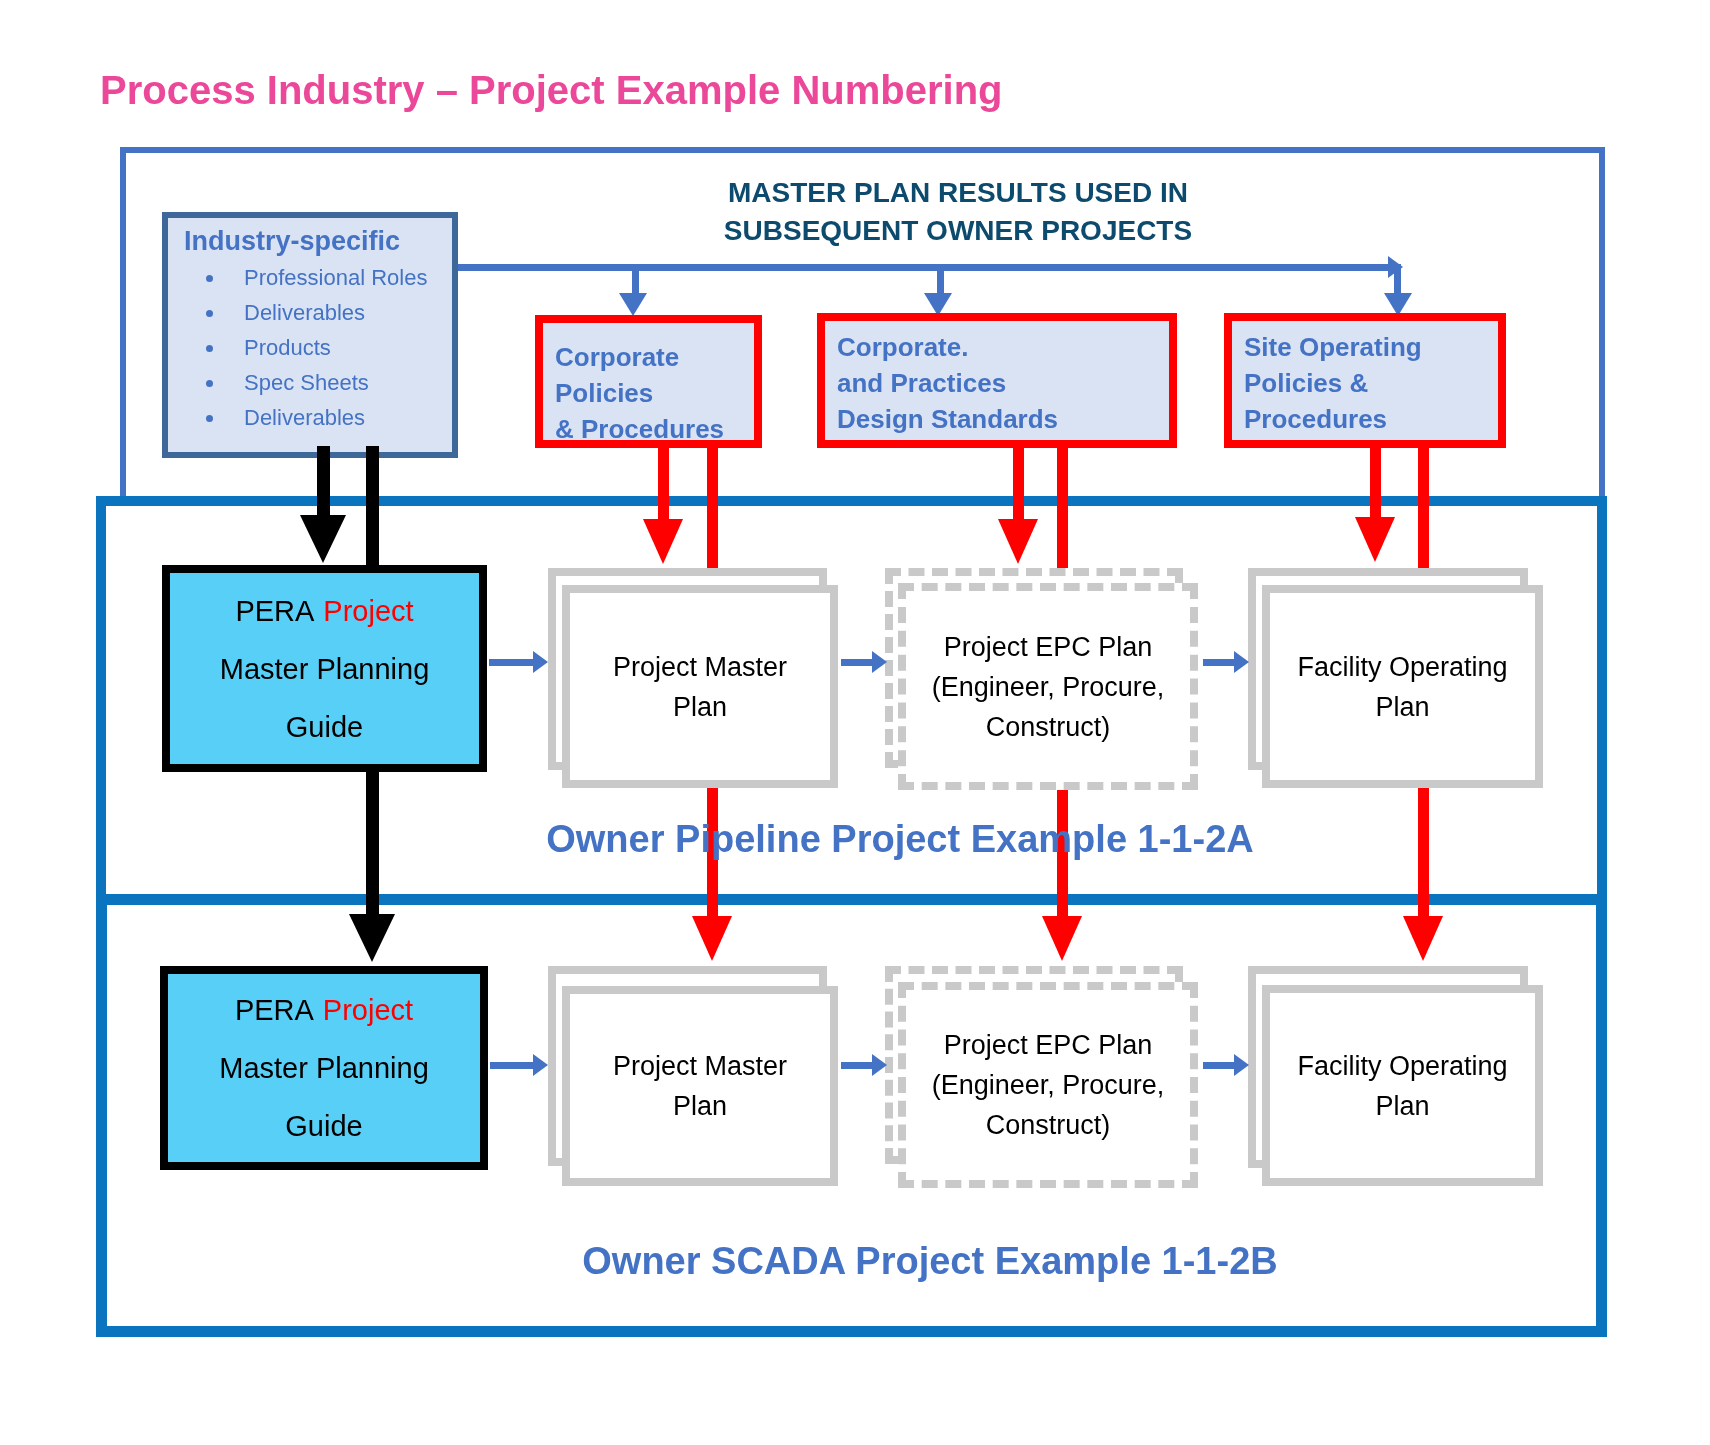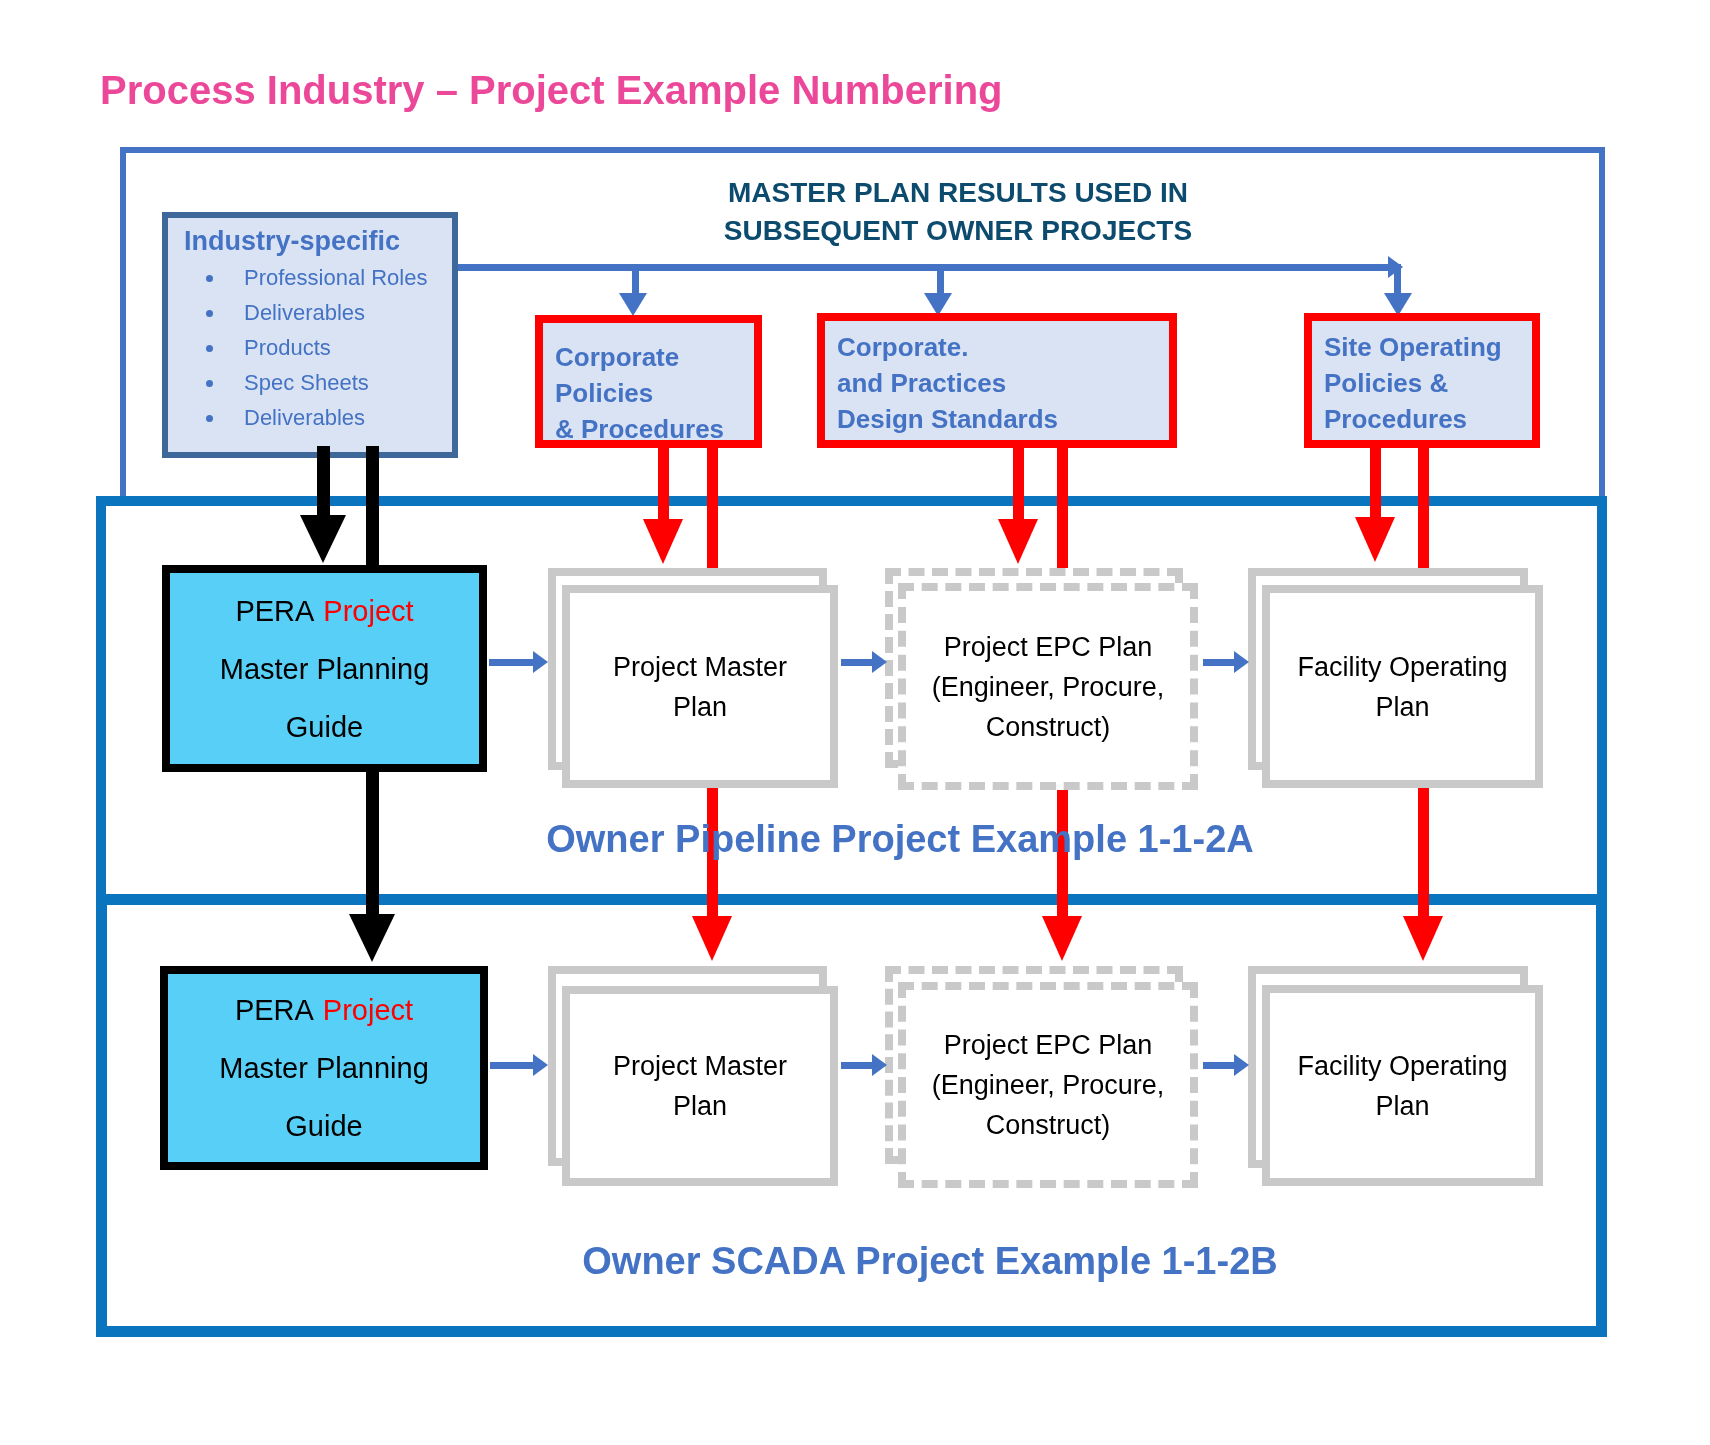--- a/index.html
+++ b/index.html
@@ -72,21 +72,21 @@
 
   <div class="abs redbox" style="left:535px;top:315px;width:227px;height:133px;padding-top:16px;">
     <div>Corporate Policies</div>
     <div>&amp; Procedures</div>
   </div>
   <div class="abs redbox" style="left:817px;top:313px;width:360px;height:135px;">
     <div>Corporate.</div>
     <div>and Practices</div>
     <div>Design Standards</div>
   </div>
-  <div class="abs redbox" style="left:1304px;top:313px;width:236px;height:135px;">
+  <div class="abs redbox" style="left:1224px;top:313px;width:282px;height:135px;">
     <div>Site Operating</div>
     <div>Policies &amp;</div>
     <div>Procedures</div>
   </div>
 
   <div class="abs vline-black" style="left:317px;top:446px;height:70px;"></div>
   <div class="abs tri tri-down-black" style="left:300px;top:515px;"></div>
   <div class="abs vline-black" style="left:366px;top:446px;height:120px;"></div>
   <div class="abs vline-black" style="left:366px;top:772px;height:144px;"></div>
   <div class="abs tri tri-down-black" style="left:349px;top:914px;"></div>

